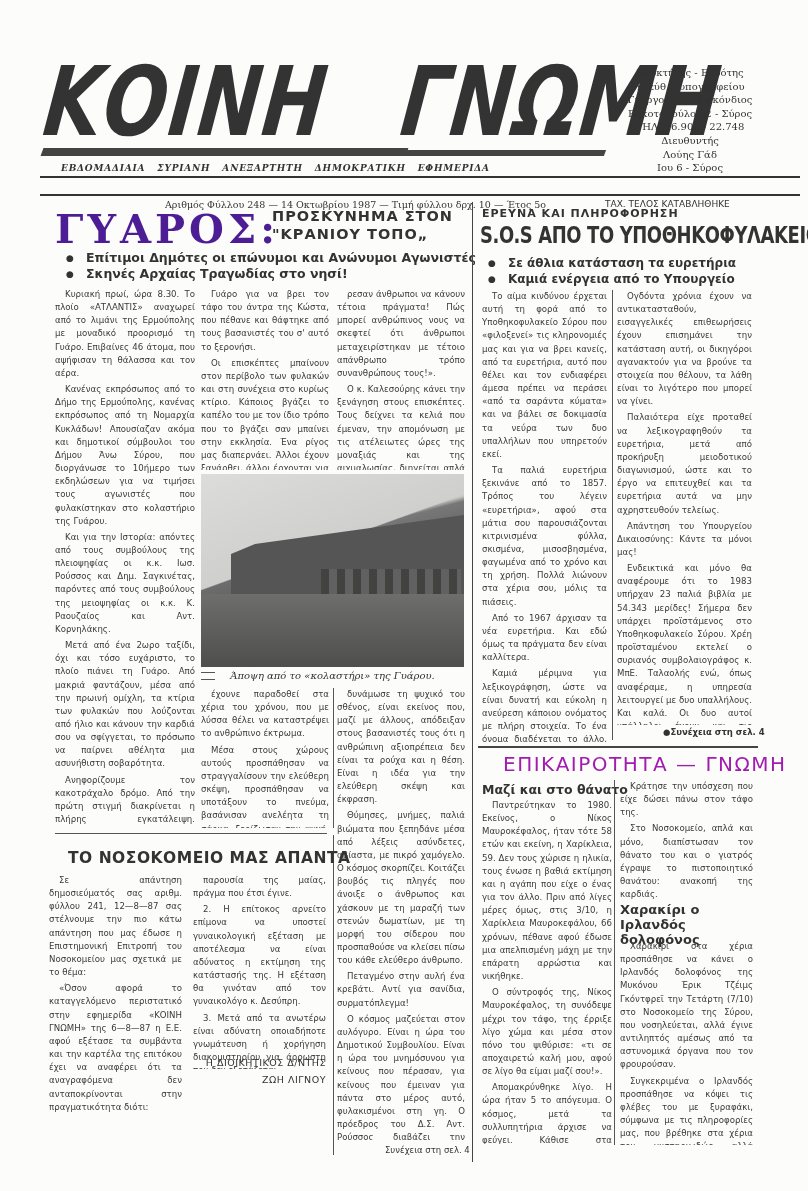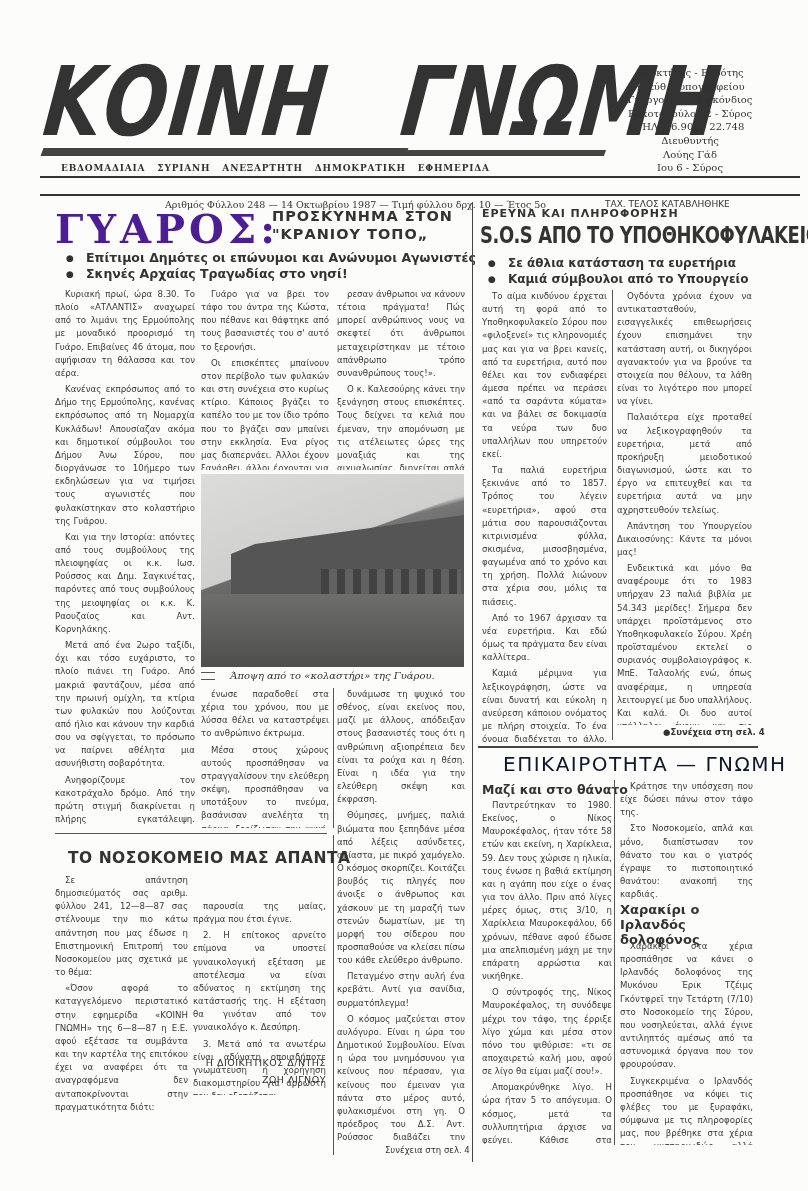--- a/index.html
+++ b/index.html
@@ -12,21 +12,21 @@
     position: absolute; left: 50px; top: 56px; width: 560px; height: 92px;
     font-family: "DejaVu Sans", sans-serif; font-weight: 900; font-style: italic;
     font-size: 96px; line-height: 92px; letter-spacing: 2px; color: #333;
     transform: scaleX(0.78) skewX(-8deg); transform-origin: left top;
     white-space: nowrap; word-spacing: 60px;
   }
   .masthead-rule { position: absolute; left: 42px; top: 148px; width: 365px; height: 8px; background: #444; transform: skewX(-20deg); }
   .masthead-rule.r2 { left: 210px; width: 395px; top: 150px; height: 6px; }
   .publisher { position: absolute; left: 610px; top: 66px; width: 160px; text-align: center;
     font-family: "DejaVu Serif", serif; font-size: 10px; line-height: 13.6px; color: #333; }
-  .tagline { position: absolute; left: 55px; top: 161px; width: 330px; height: 14px; display: flex; align-items: center; gap: 6px; }
+  .tagline { position: absolute; left: 55px; top: 161px; width: 330px; height: 14px; display: flex; align-items: center; gap: 6px; font-style: italic; }
   .tagline .dash { display: inline-block; width: 25px; height: 4px; border-top: 1px solid #444; border-bottom: 2px solid #444; }
   .tagline-text { font-family: "DejaVu Serif", serif; font-weight: bold; font-size: 9px; letter-spacing: 0.8px; color: #333; word-spacing: 8px; white-space: nowrap; }
   .rule-thick { position: absolute; left: 40px; width: 760px; height: 2px; background: #333; }
   .issue-line { position: absolute; left: 40px; top: 179px; width: 760px; height: 14px; font-family: "DejaVu Serif", serif; font-size: 9.5px; color: #333; margin-top: 20px; }
   .issue-line .issue { position: absolute; left: 125px; top: 0; white-space: nowrap; }
   .issue-line .postage { position: absolute; left: 565px; top: 0; font-family: "DejaVu Sans", sans-serif; font-size: 9px; white-space: nowrap; }
 
   
   .gyaros-title { position: absolute; left: 55px; top: 205px; font-family: "DejaVu Serif", serif; font-weight: bold; font-size: 40px; letter-spacing: 4px; color: #4c1d95; }
   .gyaros-sub { position: absolute; left: 272px; top: 207px; font-family: "DejaVu Sans", sans-serif; font-weight: bold; font-size: 14.5px; line-height: 18px; color: #333; letter-spacing: 1px; }
@@ -53,21 +53,21 @@
   .vrule { position: absolute; width: 1px; background: #555; }
   .hrule { position: absolute; height: 1px; background: #555; }
 
   .nosokomeio-title { position: absolute; left: 68px; top: 849px; width: 250px; font-family: "DejaVu Sans", sans-serif; font-weight: bold; font-size: 15.5px; color: #333; letter-spacing: 0.5px; white-space: nowrap; }
   .signoff { position: absolute; font-family: "DejaVu Sans", sans-serif; font-size: 9.5px; color: #333; text-align: center; line-height: 17px; letter-spacing: 0.5px; }
 
   
   .ereuna-kicker { position: absolute; left: 482px; top: 207px; font-family: "DejaVu Sans", sans-serif; font-weight: bold; font-size: 11px; letter-spacing: 1px; color: #333; }
   .sos-title { position: absolute; left: 480px; top: 222px; font-family: "DejaVu Sans", sans-serif; font-weight: bold; font-size: 23px; letter-spacing: -0.5px; color: #333; transform: scaleX(0.78); transform-origin: left top; white-space: nowrap; }
   .continue { position: absolute; font-family: "DejaVu Sans", sans-serif; font-weight: bold; font-size: 8.5px; color: #333; white-space: nowrap; }
-  .epik-title { position: absolute; left: 503px; top: 752px; font-family: "DejaVu Sans", sans-serif; font-size: 20px; letter-spacing: 1.5px; color: #0f172a; white-space: nowrap; }
+  .epik-title { position: absolute; left: 503px; top: 752px; font-family: "DejaVu Sans", sans-serif; font-size: 20px; letter-spacing: 1.5px; color: #a21caf; white-space: nowrap; }
   .sub-head { position: absolute; font-family: "DejaVu Sans", sans-serif; font-weight: bold; font-size: 12.5px; color: #333; line-height: 15px; }
 </style>
 </head>
 <body>
 
 <div class="page">
 
   <div class="masthead-title">ΚΟΙΝΗ ΓΝΩΜΗ</div>
   <div class="masthead-rule"></div>
   <div class="masthead-rule r2"></div>
@@ -127,59 +127,59 @@
   <div class="photo">
     <div class="sky"></div>
     <div class="building"></div>
     <div class="windows"></div>
     <div class="ground"></div>
   </div>
   <div class="caption-mark"></div>
   <div class="caption">Άποψη από το «κολαστήρι» της Γυάρου.</div>
 
   <div class="col" style="left:201px; top:688px; width:128px; height:140px;">
-    <p>ένωσε παραδοθεί στα χέρια του χρόνου, που με λύσσα θέλει να καταστρέψει το ανθρώπινο έκτρωμα.</p>
+    <p>έχουνε παραδοθεί στα χέρια του χρόνου, που με λύσσα θέλει να καταστρέψει το ανθρώπινο έκτρωμα.</p>
     <p>Μέσα στους χώρους αυτούς προσπάθησαν να στραγγαλίσουν την ελεύθερη σκέψη, προσπάθησαν να υποτάξουν το πνεύμα, βασάνισαν ανελέητα τη σάρκα, ξερίζωσαν την ψυχή, κομμάτιασαν τον άνθρωπο.</p>
 
   </div>
   <div class="col" style="left:337px; top:688px; width:128px; height:452px;">
     <p>δυνάμωσε τη ψυχικό του σθένος, είναι εκείνος που, μαζί με άλλους, απόδειξαν στους βασανιστές τους ότι η ανθρώπινη αξιοπρέπεια δεν είναι τα ρούχα και η θέση. Είναι η ιδέα για την ελεύθερη σκέψη και έκφραση.</p>
     <p>Θύμησες, μνήμες, παλιά βιώματα που ξεπηδάνε μέσα από λέξεις ασύνδετες, αβίαστα, με πικρό χαμόγελο. Ο κόσμος σκορπίζει. Κοιτάζει βουβός τις πληγές που άνοιξε ο άνθρωπος και χάσκουν με τη μαραζή των στενών δωματίων, με τη μορφή του σίδερου που προσπαθούσε να κλείσει πίσω του κάθε ελεύθερο άνθρωπο.</p>
     <p>Πεταγμένο στην αυλή ένα κρεβάτι. Αντί για σανίδια, συρματόπλεγμα!</p>
     <p>Ο κόσμος μαζεύεται στον αυλόγυρο. Είναι η ώρα του Δημοτικού Συμβουλίου. Είναι η ώρα του μνημόσυνου για κείνους που πέρασαν, για κείνους που έμειναν για πάντα στο μέρος αυτό, φυλακισμένοι στη γη. Ο πρόεδρος του Δ.Σ. Αντ. Ρούσσος διαβάζει την εισήγηση: να γίνουν επίτιμοι δημότες όλοι οι επώνυμοι και ανώνυμοι αγωνιστές. Ο Δήμαρχος της Άνω Σύρου κ. Πόλιτσης, σε σύντομο λόγο του, αναφέρεται στους αδούλωτους αγωνιστές που φυλακίστηκαν στη Γυάρο από την αρχή του εμφυλίου μέχρι τη πτώση της δικτατορίας το 1974. Εξηγεί ότι ο Δήμος της Άνω Σύρου συνδέθηκε χωρίς την θέλησή του με το α-</p>
   </div>
   <div class="continue" style="left:385px; top:1145px; font-weight:normal;">Συνέχεια στη σελ. 4</div>
 
   <div class="vrule" style="left:333px; top:688px; height:140px;"></div>
   <div class="vrule" style="left:333px; top:835px; height:320px;"></div>
   <div class="hrule" style="left:55px; top:833px; width:272px;"></div>
   <div class="vrule" style="left:472px; top:202px; height:960px; background:#444;"></div>
 
   <div class="nosokomeio-title">ΤΟ ΝΟΣΟΚΟΜΕΙΟ ΜΑΣ ΑΠΑΝΤΑ</div>
-  <div class="col" style="left:55px; top:874px; width:133px; height:270px;">
+  <div class="col" style="left:49px; top:874px; width:133px; height:270px;">
     <p>Σε απάντηση δημοσιεύματός σας αριθμ. φύλλου 241, 12—8—87 σας στέλνουμε την πιο κάτω απάντηση που μας έδωσε η Επιστημονική Επιτροπή του Νοσοκομείου μας σχετικά με το θέμα:</p>
     <p>«Όσον αφορά το καταγγελόμενο περιστατικό στην εφημερίδα «ΚΟΙΝΗ ΓΝΩΜΗ» της 6—8—87 η Ε.Ε. αφού εξέτασε τα συμβάντα και την καρτέλα της επιτόκου έχει να αναφέρει ότι τα αναγραφόμενα δεν ανταποκρίνονται στην πραγματικότητα διότι:</p>
 
   </div>
-  <div class="col" style="left:193px; top:874px; width:133px; height:195px;margin-top:26px;">
+  <div class="col" style="left:193px; top:874px; width:133px; height:195px;">
     <p>παρουσία της μαίας, πράγμα που έτσι έγινε.</p>
     <p>2. Η επίτοκος αρνείτο επίμονα να υποστεί γυναικολογική εξέταση με αποτέλεσμα να είναι αδύνατος η εκτίμηση της κατάστασής της. Η εξέταση θα γινόταν από τον γυναικολόγο κ. Δεσύπρη.</p>
     <p>3. Μετά από τα ανωτέρω είναι αδύνατη οποιαδήποτε γνωμάτευση ή χορήγηση διακομιστηρίου για άρρωστη που δεν εξετάζεται.</p>
 
   </div>
   <div class="signoff" style="left:193px; top:1054px; width:133px;text-align:right;">
     <div>Η ΔΙΟΙΚΗΤΙΚΟΣ Δ/ΝΤΗΣ</div>
     <div>ΖΩΗ ΛΙΓΝΟΥ</div>
   </div>
 
   <div class="ereuna-kicker">ΕΡΕΥΝΑ ΚΑΙ ΠΛΗΡΟΦΟΡΗΣΗ</div>
   <div class="sos-title">S.O.S ΑΠΟ ΤΟ ΥΠΟΘΗΚΟΦΥΛΑΚΕΙΟ ΣΥΡΟΥ</div>
   <ul class="bullets" style="left:482px; top:255px; font-size:12px;">
     <li>Σε άθλια κατάσταση τα ευρετήρια</li>
-    <li>Καμιά σύμβουλοι από το Υπουργείο</li>
+    <li>Καμιά ενέργεια από το Υπουργείο</li>
   </ul>
   <div class="col" style="left:482px; top:290px; width:125px; height:452px;">
     <p>Το αίμα κινδύνου έρχεται αυτή τη φορά από το Υποθηκοφυλακείο Σύρου που «φιλοξενεί» τις κληρονομιές μας και για να βρει κανείς, από τα ευρετήρια, αυτό που θέλει και τον ενδιαφέρει άμεσα πρέπει να περάσει «από τα σαράντα κύματα» και να βάλει σε δοκιμασία τα νεύρα των δυο υπαλλήλων που υπηρετούν εκεί.</p>
     <p>Τα παλιά ευρετήρια ξεκινάνε από το 1857. Τρόπος του λέγειν «ευρετήρια», αφού στα μάτια σου παρουσιάζονται κιτρινισμένα φύλλα, σκισμένα, μισοσβησμένα, φαγωμένα από το χρόνο και τη χρήση. Πολλά λιώνουν στα χέρια σου, μόλις τα πιάσεις.</p>
     <p>Από το 1967 άρχισαν τα νέα ευρετήρια. Και εδώ όμως τα πράγματα δεν είναι καλλίτερα.</p>
     <p>Καμιά μέριμνα για λεξικογράφηση, ώστε να είναι δυνατή και εύκολη η ανεύρεση κάποιου ονόματος με πλήρη στοιχεία. Το ένα όνομα διαδέχεται το άλλο, αρκεί να αρχίζει από ένα καθορισμένο γράμμα. Χαρακτηριστικά μετρήσαμε: στο γράμμα Β: 54 σελίδες με ονόματα, παραπομπές σε άλλες σελίδες, σημειώσεις. Στο γράμμα Π: 56 σελίδες, στην ίδια κατάσταση.</p>
 
   </div>
   <div class="vrule" style="left:612px; top:290px; height:450px;"></div>
   <div class="col" style="left:617px; top:290px; width:135px; height:435px;">

